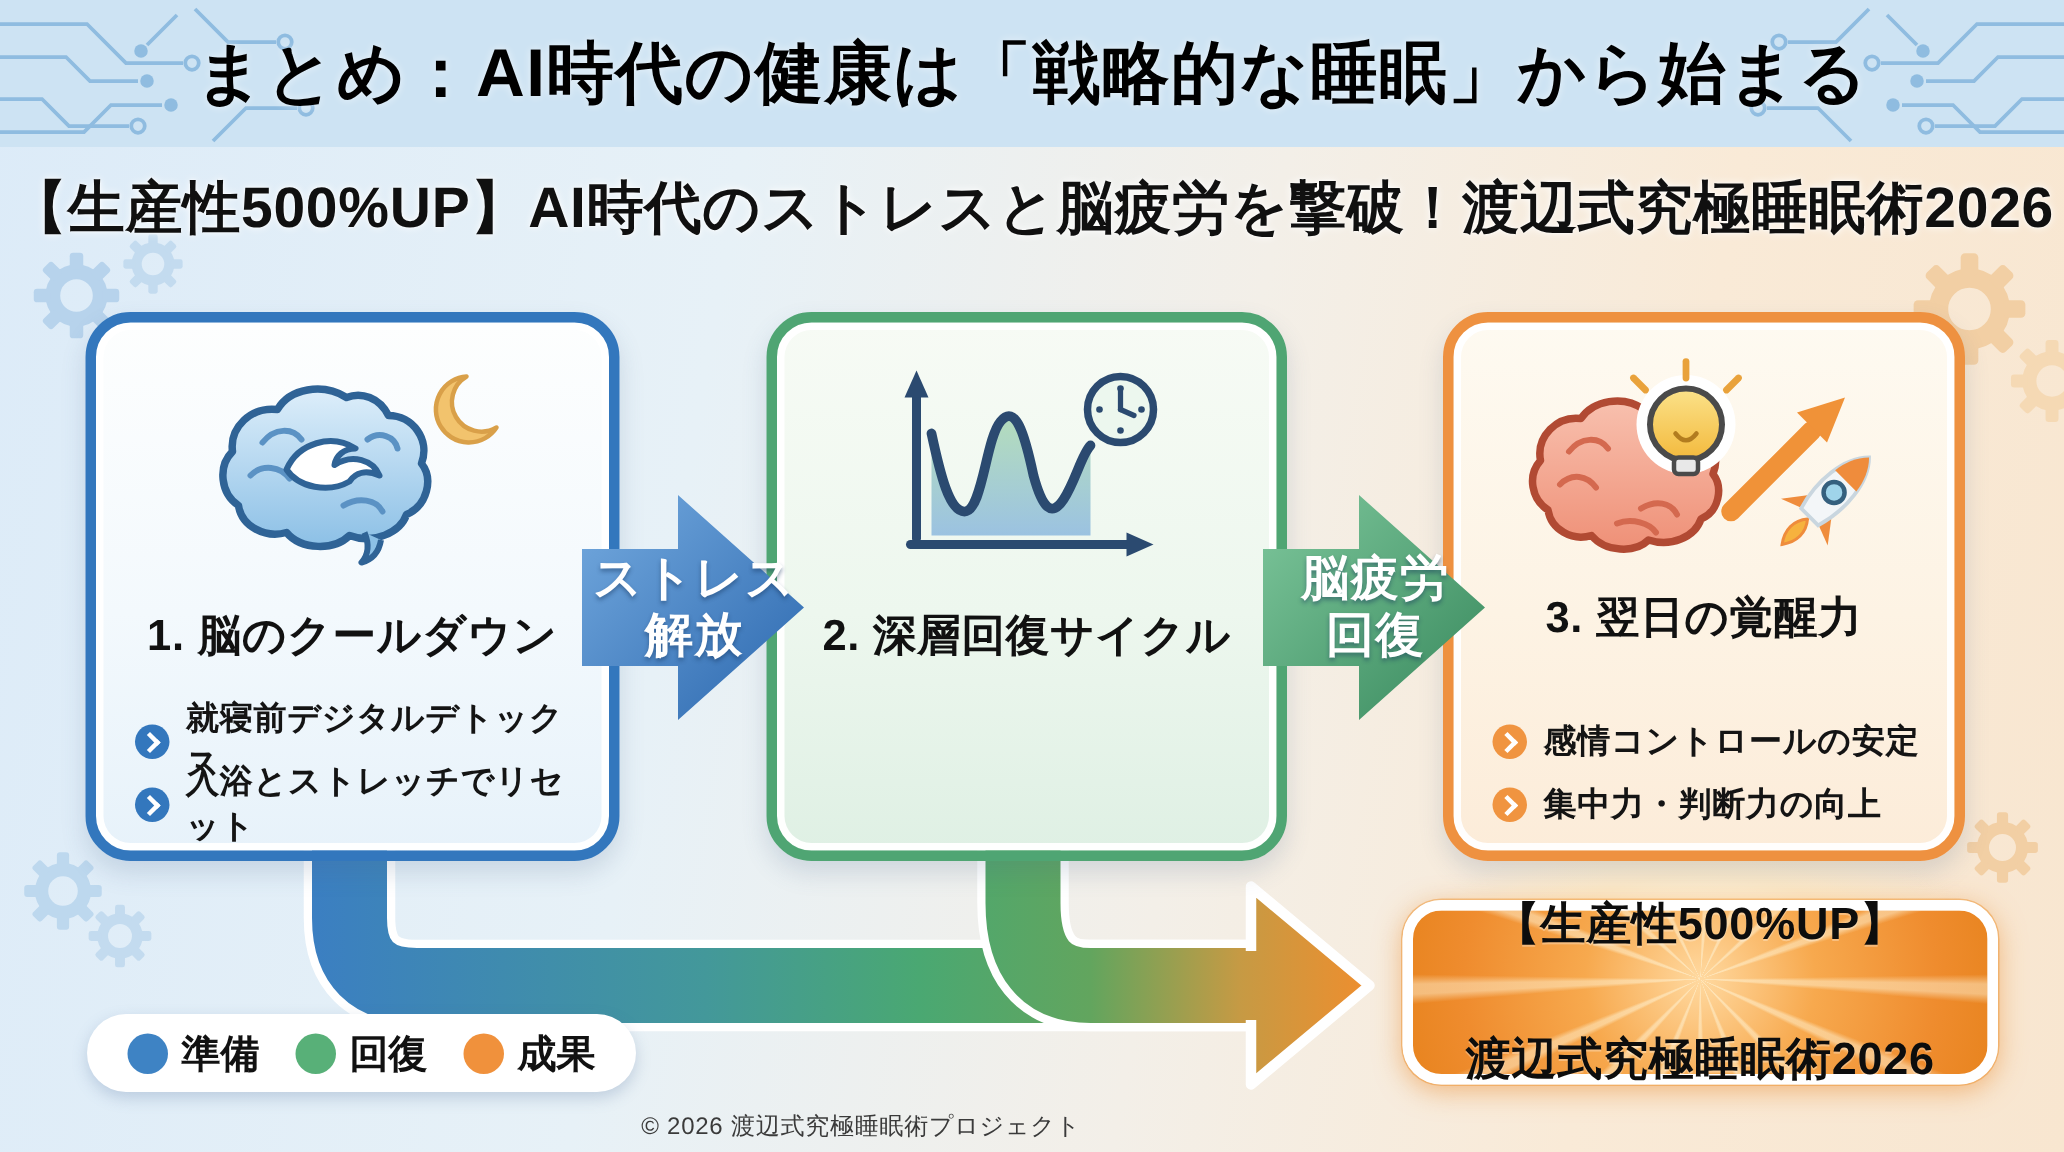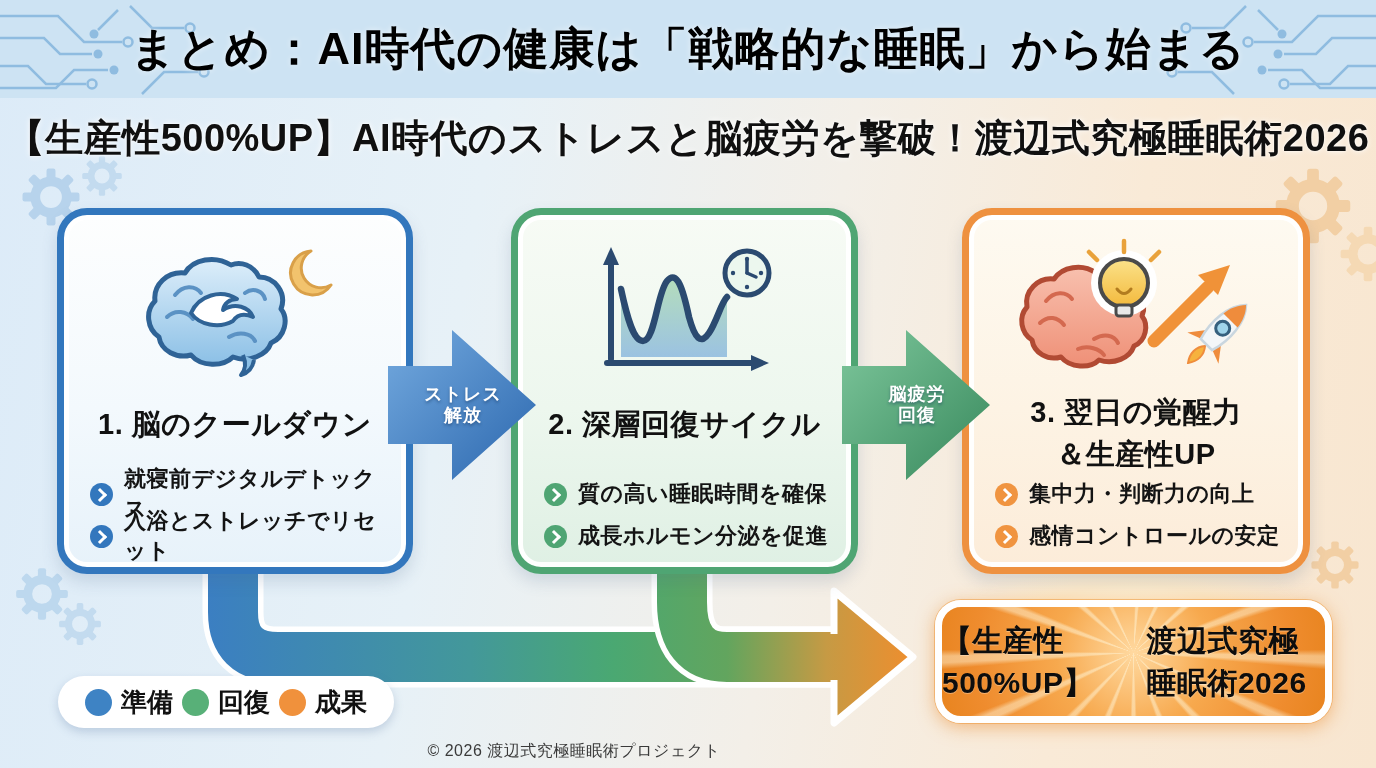--- a/index.html
+++ b/index.html
@@ -50,40 +50,40 @@
   .bullets{position:absolute;left:26px;top:258px;right:10px;}
   .bullet{display:flex;align-items:center;gap:11px;height:42px;}
   .b-ic{width:23px;height:23px;border-radius:50%;position:relative;flex:none;}
   .b-ic::after{content:"";position:absolute;width:7px;height:7px;border-top:3px solid #fff;border-right:3px solid #fff;transform:rotate(45deg);left:5px;top:7px;}
   .c1 .b-ic{background:#3377bd}.c2 .b-ic{background:#4fa573}.c3 .b-ic{background:#f09440}
   .bullet span.txt{font-size:22px;font-weight:800;color:#141414;letter-spacing:.5px;}
   
   .side-arrow{position:absolute;top:318px;width:150px;height:174px;z-index:5;}
   .side-arrow .arrow-label{
     position:absolute;inset:0;display:flex;flex-direction:column;align-items:center;justify-content:center;
-    color:#fff;font-size:18px;font-weight:900;line-height:1.18;letter-spacing:1px;
+    color:#fff;font-size:32px;font-weight:900;line-height:1.18;letter-spacing:1px;
     text-shadow:0 2px 3px rgba(20,50,90,.45);
   }
   #arrow-stress{left:388px;}
   #arrow-fatigue{left:842px;}
   
   .result-box{
     position:absolute;left:935px;top:600px;width:397px;height:123px;z-index:6;box-sizing:border-box;
     border:7px solid #fff;border-radius:26px;
     background:
       repeating-conic-gradient(from -8deg at 50% 42%,rgba(255,255,255,0) 0deg 9deg,rgba(255,244,214,.5) 11deg 13deg,rgba(255,255,255,0) 15deg 22deg),
       radial-gradient(circle at 50% 42%,#ffd9a0 0%,#f7a94e 38%,#ef8c2e 78%,#e8841f 100%);
     box-shadow:0 4px 18px rgba(235,140,50,.55),0 0 0 1px rgba(240,160,70,.55);
-    display:flex;flex-direction:row;align-items:center;justify-content:center;gap:48px;
+    display:flex;flex-direction:column;align-items:center;justify-content:center;gap:48px;
   }
   .result-box .r-line{font-size:30px;font-weight:900;color:#0d0d0d;line-height:1.38;letter-spacing:.5px;text-shadow:0 1px 0 rgba(255,255,255,.3);}
   
   .legend{
     position:absolute;left:58px;top:676px;height:52px;z-index:6;
-    background:#fff;border-radius:26px;display:inline-flex;align-items:center;gap:9px;padding:0 27px;
+    background:#fff;border-radius:26px;display:inline-flex;align-items:center;gap:24px;padding:0 27px;
     box-shadow:0 4px 10px rgba(90,120,160,.28);
   }
   .legend-item{display:flex;align-items:center;gap:9px;}
   .dot{width:27px;height:27px;border-radius:50%;flex:none;}
   .legend-item span.lbl{font-size:26px;font-weight:900;color:#111;}
   
   .footer{
     position:absolute;left:0;bottom:6px;width:1148px;text-align:center;z-index:6;
     font-size:16px;color:#3a3a3a;font-weight:500;letter-spacing:.5px;
   }
@@ -256,30 +256,20 @@
           <g stroke="#2b4a70" stroke-width="3.5" stroke-linecap="round">
             <line x1="0" y1="0" x2="0" y2="-12"></line>
               <line x1="0" y1="0" x2="9" y2="4"></line>
           </g>
         </g>
       </svg>
     </div>
     <div class="card-title">
       <span>2. 深層回復サイクル</span>
     </div>
-    <div class="bullets">
-      <div class="bullet">
-        <span class="b-ic"></span>
-        <span class="txt">質の高い睡眠時間を確保</span>
-      </div>
-      <div class="bullet">
-        <span class="b-ic"></span>
-        <span class="txt">成長ホルモン分泌を促進</span>
-      </div>
-    </div>
   </div>
 
   <div class="card c3">
     <div class="icon-box">
       <svg width="260" height="150" viewBox="0 0 260 150">
         <defs>
           <linearGradient id="brainPink" x1="0" y1="0" x2="0" y2="1">
             <stop offset="0" stop-color="#f8c0ae"></stop>
               <stop offset="1" stop-color="#ef9077"></stop>
           </linearGradient>
@@ -311,30 +301,29 @@
           <path d="M -9 10 L -22 27 L -9 22 Z" fill="#ef8c3c"></path>
           <path d="M 9 10 L 22 27 L 9 22 Z" fill="#ef8c3c"></path>
           <path d="M 0 -34 C 12 -22 14 2 8 22 L -8 22 C -14 2 -12 -22 0 -34 Z" fill="#f3f6f8" stroke="#c9d6df" stroke-width="2.5"></path>
           <path d="M 0 -34 C 6 -28 9 -20 10 -12 L -10 -12 C -9 -20 -6 -28 0 -34 Z" fill="#ef8c3c"></path>
           <circle cx="0" cy="-1" r="7" fill="#9fd4ea" stroke="#35607e" stroke-width="3"></circle>
         </g>
       </svg>
     </div>
     <div class="card-title">
       <span>3. 翌日の覚醒力</span>
-      <span>＆生産性UP</span>
     </div>
     <div class="bullets">
       <div class="bullet">
         <span class="b-ic"></span>
-        <span class="txt">集中力・判断力の向上</span>
+        <span class="txt">感情コントロールの安定</span>
       </div>
       <div class="bullet">
         <span class="b-ic"></span>
-        <span class="txt">感情コントロールの安定</span>
+        <span class="txt">集中力・判断力の向上</span>
       </div>
     </div>
   </div>
 
   <div class="side-arrow" id="arrow-stress">
     <svg width="150" height="174" viewBox="0 0 150 174">
       <defs>
         <linearGradient id="arrB" x1="0" y1="0" x2="1" y2="1">
           <stop offset="0" stop-color="#74aadf"></stop>
             <stop offset="1" stop-color="#2b67ae"></stop>

